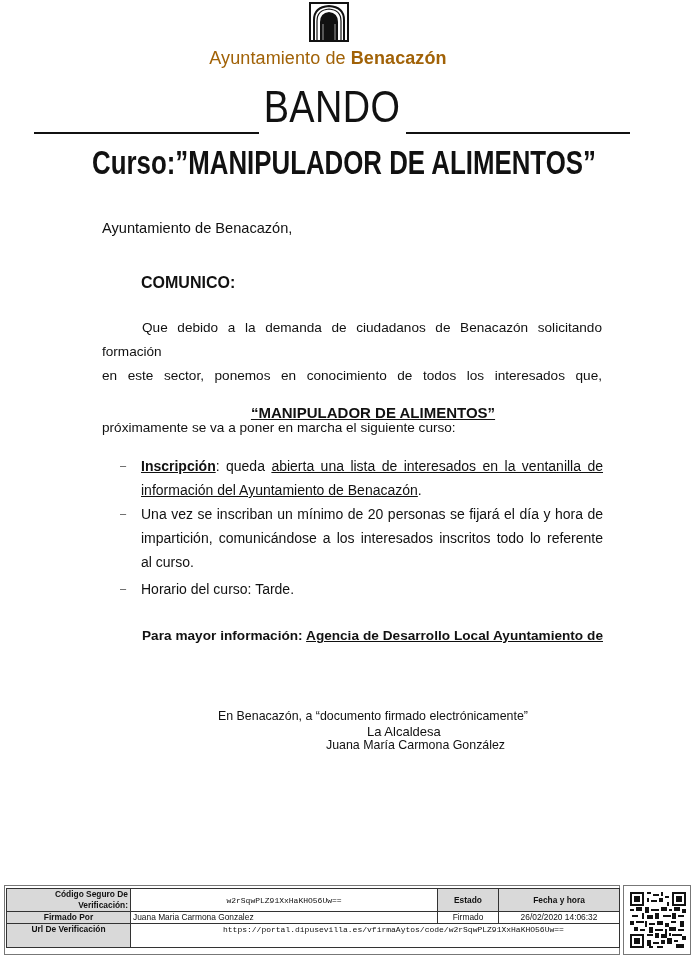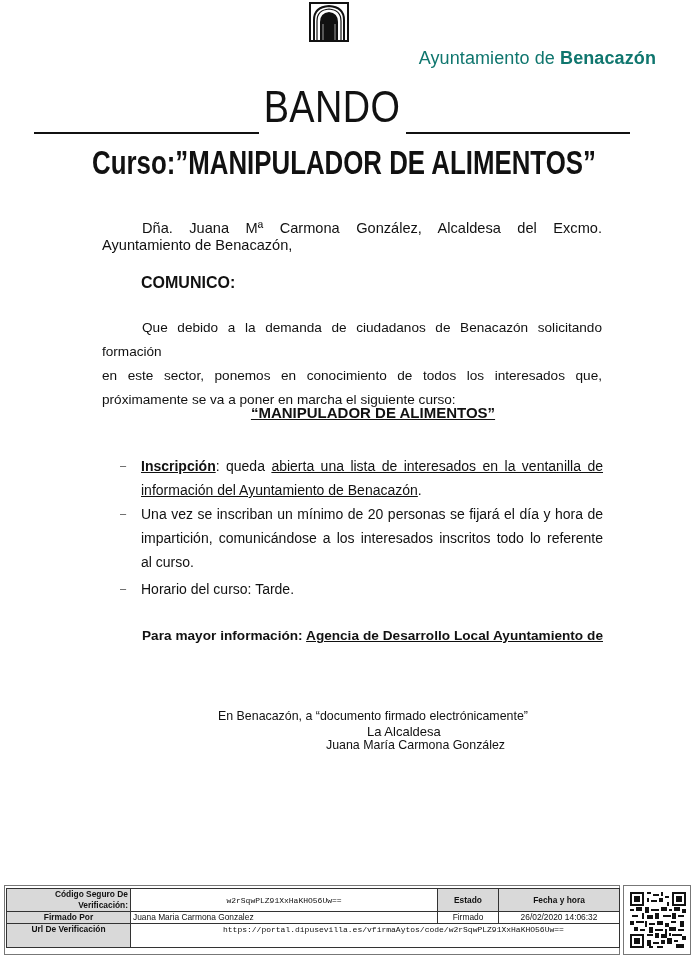--- a/index.html
+++ b/index.html
@@ -1,32 +1,32 @@
 <!DOCTYPE html>
 <html><head>
 <meta charset="utf-8">
 <style>
   html, body { margin: 0; padding: 0; background: #ffffff; }
   body { width: 696px; height: 960px; position: relative; overflow: hidden; font-family: "Liberation Sans", sans-serif; color: #111; }
   .abs { position: absolute; }
   #logo { left: 309px; top: 2px; width: 40px; height: 40px; }
-  #org-name { left: 0; width: 656px; top: 48px; text-align: right; font-size: 18px; letter-spacing: 0.1px; color: #0f766e; }
+  #org-name { left: 0; width: 656px; top: 48px; text-align: center; font-size: 18px; letter-spacing: 0.1px; color: #a16207; }
   #org-name b { font-weight: bold; }
   #bando-rule-left { left: 34px; top: 132px; width: 225px; height: 2px; background: #111; }
   #bando-rule-right { left: 406px; top: 132px; width: 224px; height: 2px; background: #111; }
   #bando-title { left: 0; width: 664px; top: 82px; text-align: center; font-family: "Liberation Sans", sans-serif; font-size: 44px; font-weight: normal; transform: scaleX(0.86); transform-origin: 332px 0; letter-spacing: 0.5px; }
   #course-title { left: 0; width: 688px; top: 143px; text-align: center; font-family: "Liberation Sans", sans-serif; font-size: 34px; font-weight: bold; transform: scaleX(0.76); transform-origin: 344px 0; white-space: nowrap; }
   .para { left: 102px; width: 500px; font-size: 14.6px; line-height: 17px; text-align: justify; }
   #intro { top: 220px; }
   #intro .first { text-indent: 40px; text-align-last: justify; display:block; }
   #comunico { left: 141px; top: 274px; font-size: 16px; font-weight: bold; }
   #body-para { top: 316px; line-height: 24px; font-size: 13.6px; }
   #body-para .l { display: block; text-align: justify; text-align-last: justify; }
   #body-para .l.first { text-indent: 40px; }
-  #body-para .l.last { text-align-last: left; }
+  #body-para .l.last { text-align-last: left; margin-top: 28px; }
   #sub-title { left: 0; width: 746px; top: 404px; text-align: center; font-size: 15px; font-weight: bold; text-decoration: underline; }
   .bullet { left: 120px; font-size: 11px; color: #444; }
   .item { left: 141px; width: 462px; font-size: 14.6px; line-height: 24px; }
   .item .l { display: block; text-align: justify; text-align-last: justify; white-space: nowrap; }
   .item .l.last { text-align-last: left; }
   u { text-decoration: underline; }
   #more-info { left: 102px; width: 501px; top: 624px; font-size: 13.6px; line-height: 24px; font-weight: bold; }
   #more-info .l { display: block; text-align: justify; text-align-last: justify; }
   #more-info .l.first { text-indent: 40px; }
   #more-info .l.last { text-align-last: left; }
@@ -57,21 +57,20 @@
 </svg>
 <div id="org-name" class="abs"><span>Ayuntamiento de </span><b>Benacazón</b></div>
 
 <div id="bando-title" class="abs">BANDO</div>
 <div id="bando-rule-left" class="abs"></div>
 <div id="bando-rule-right" class="abs"></div>
 
 <div id="course-title" class="abs">Curso:”MANIPULADOR DE ALIMENTOS”</div>
 
 <div id="intro" class="abs para">
-  <span class="first">Dña. Juana Mª Carmona González, Alcaldesa del Excmo.</span>
   <span style="display:block">Ayuntamiento de Benacazón,</span>
 </div>
 
 <div id="comunico" class="abs">COMUNICO:</div>
 
 <div id="body-para" class="abs para">
   <span class="l first">Que debido a la demanda de ciudadanos de Benacazón solicitando formación</span>
   <span class="l">en este sector, ponemos en conocimiento de todos los interesados que,</span>
   <span class="l last">próximamente se va  a poner en marcha el siguiente curso:</span>
 </div>

